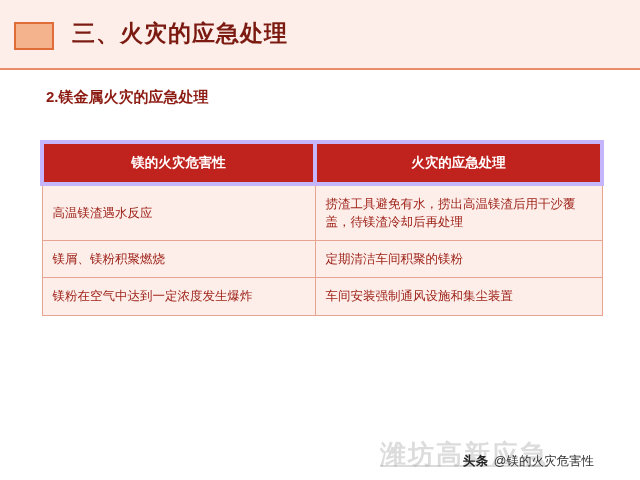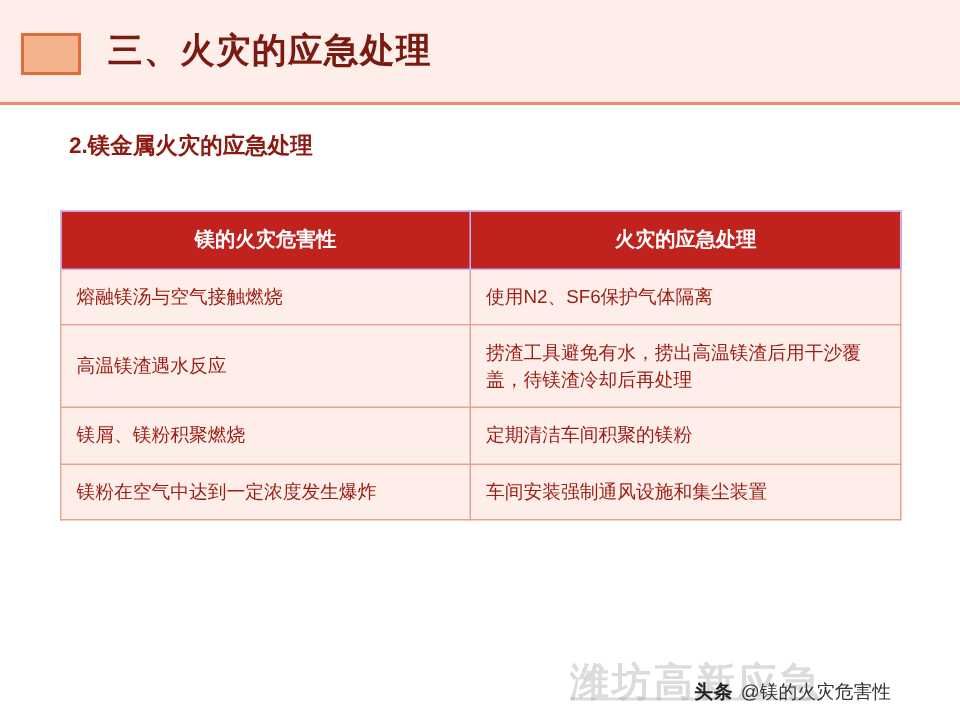--- a/index.html
+++ b/index.html
@@ -79,21 +79,21 @@
     border-collapse: collapse;
     width: 560px;
     table-layout: fixed;
   }
   table.data-table th {
     background: #c0221e;
     color: #ffffff;
     font-size: 13.5px;
     font-weight: bold;
     padding: 9px 6px;
-    border: 1px solid #c4b5fd;
+    border: 4px solid #c4b5fd;
     height: 20px;
   }
   table.data-table td {
     background: #fdeeea;
     color: #9b1d13;
     font-size: 12.5px;
     padding: 9px 10px;
     border: 1px solid #e7a492;
     vertical-align: middle;
     line-height: 1.45;
@@ -153,24 +153,20 @@
         <col class="col-right">
       </colgroup>
       <thead>
         <tr>
           <th>镁的火灾危害性</th>
           <th>火灾的应急处理</th>
         </tr>
       </thead>
       <tbody>
         <tr>
-          <td>熔融镁汤与空气接触燃烧</td>
-          <td>使用N2、SF6保护气体隔离</td>
-        </tr>
-        <tr>
           <td>高温镁渣遇水反应</td>
           <td>捞渣工具避免有水，捞出高温镁渣后用干沙覆盖，待镁渣冷却后再处理</td>
         </tr>
         <tr>
           <td>镁屑、镁粉积聚燃烧</td>
           <td>定期清洁车间积聚的镁粉</td>
         </tr>
         <tr>
           <td>镁粉在空气中达到一定浓度发生爆炸</td>
           <td>车间安装强制通风设施和集尘装置</td>

